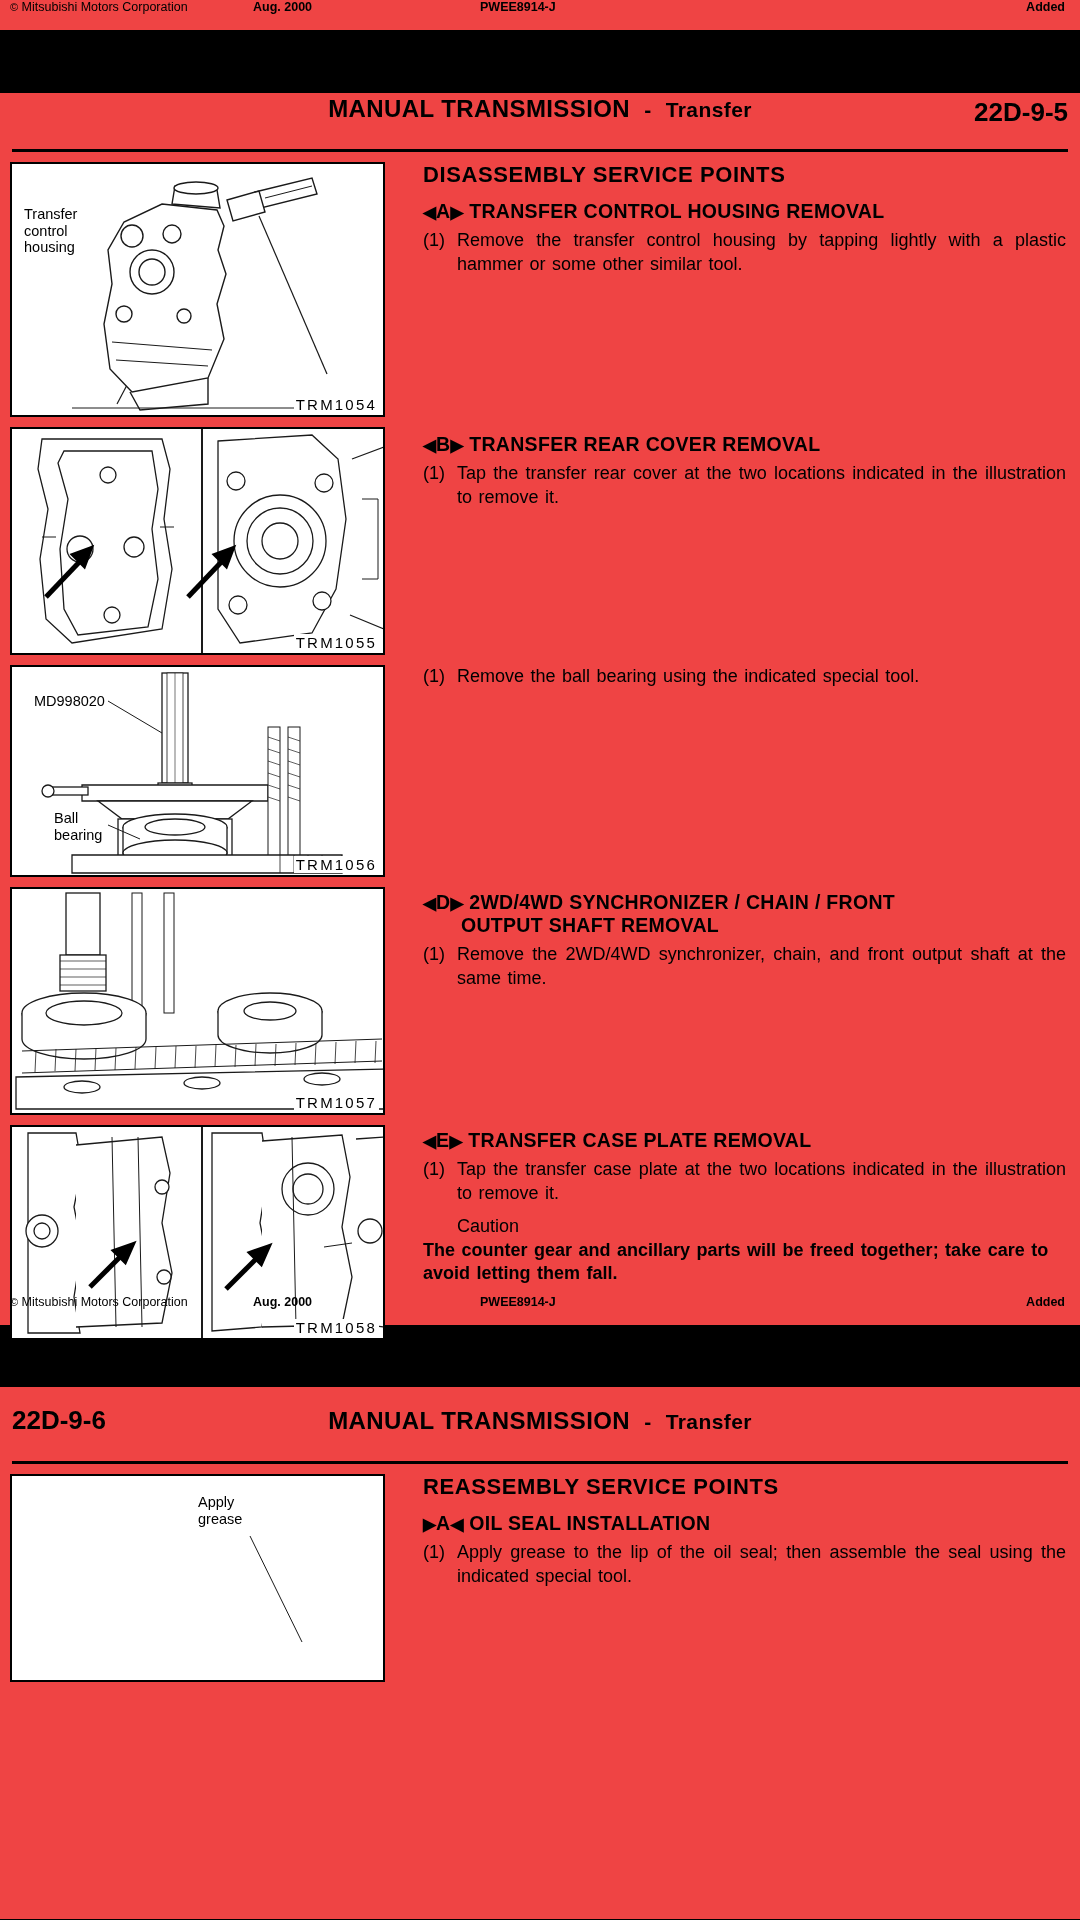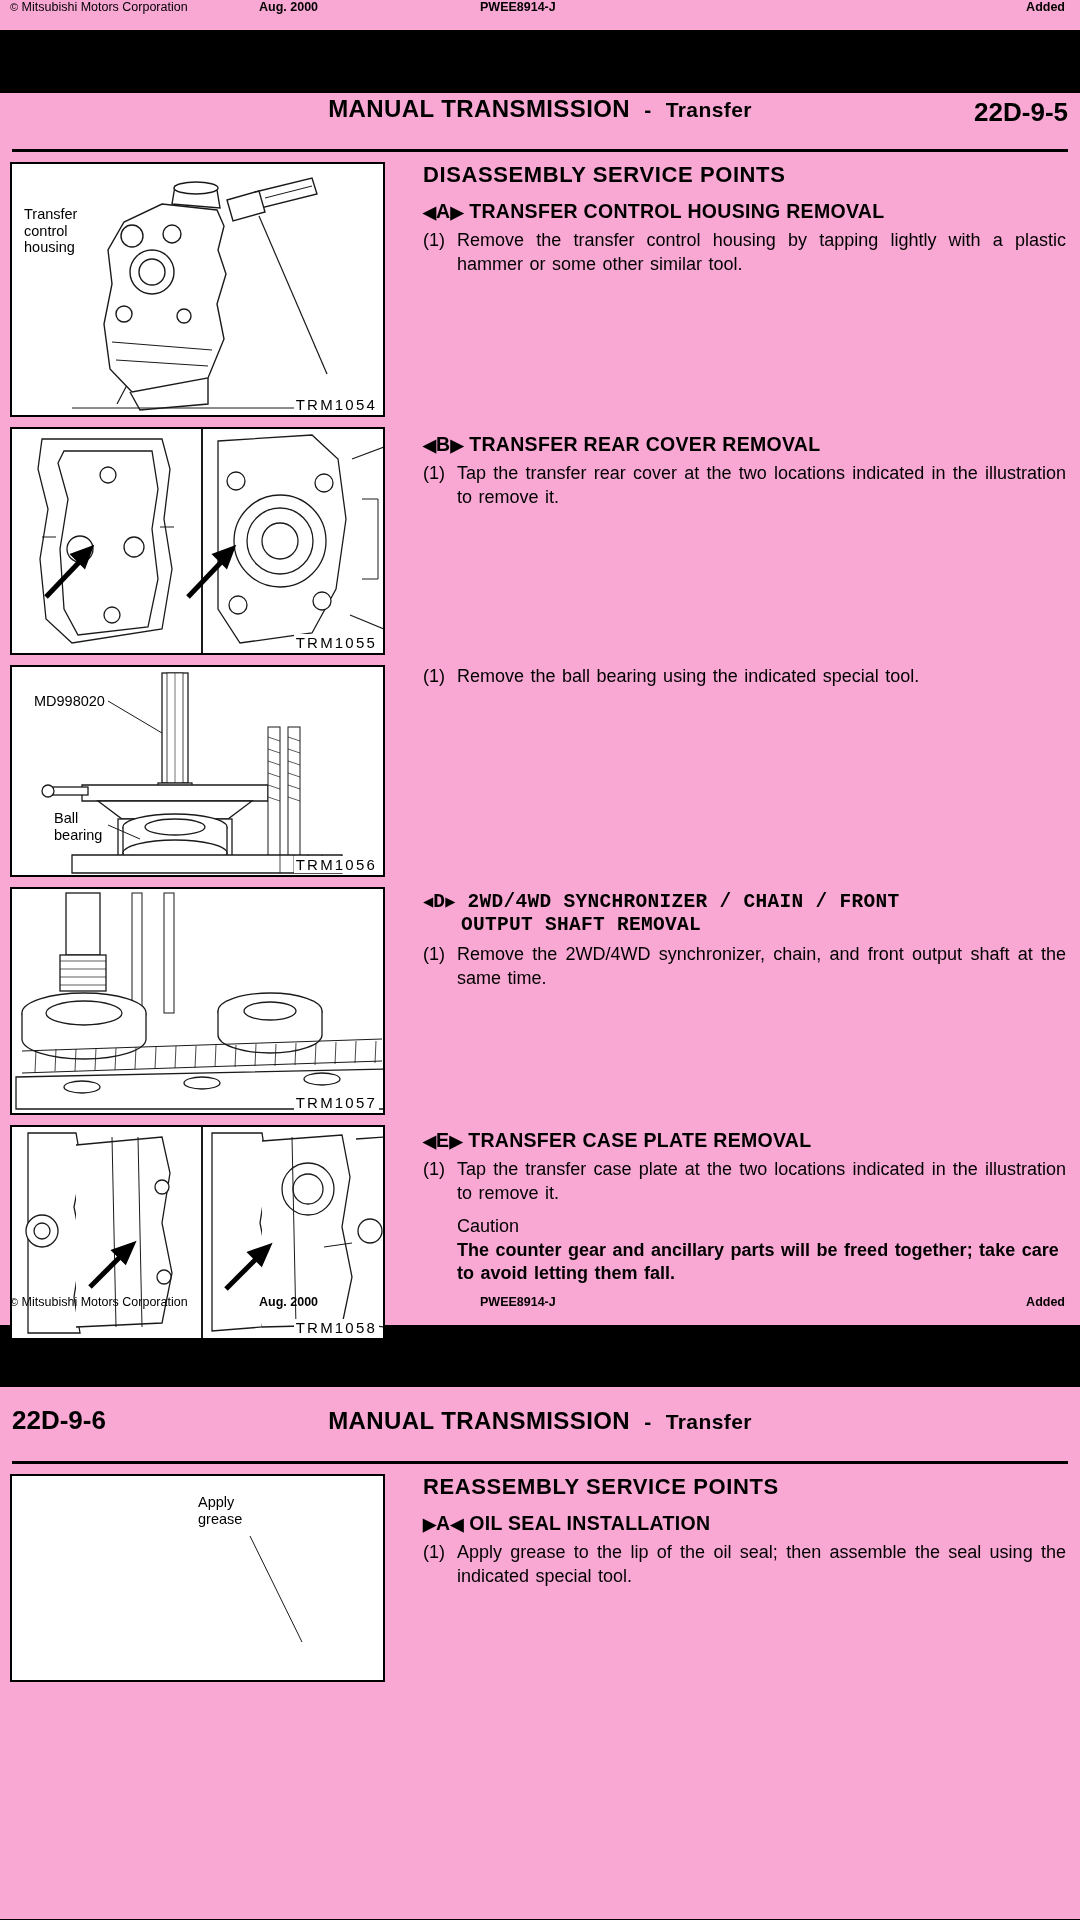--- a/index.html
+++ b/index.html
@@ -8,21 +8,21 @@
     background: #000000;
   }
   body {
     width: 1080px;
     height: 1920px;
     font-family: "Liberation Sans", sans-serif;
     overflow: hidden;
     position: relative;
   }
   .page {
-    background: #f9a8d4;
+    background: #ef4444;
     width: 1080px;
     box-sizing: border-box;
     position: relative;
   }
   .page-1 {
     height: 1325px;
     padding: 0;
   }
   .black-gap {
     background: #000000;
@@ -39,21 +39,21 @@
     font-weight: bold;
     color: #000;
   }
   .running-line .rl {
     position: absolute;
     top: 0;
     white-space: nowrap;
   }
   .rl-copyright { left: 10px; font-weight: normal; font-size: 12.5px; }
   .rl-copyright .cmark { font-size: 11px; }
-  .rl-date { left: 259px; }
+  .rl-date { left: 253px; }
   .rl-code { left: 480px; }
   .rl-added { right: 15px; }
 
   
   .title-bar {
     position: relative;
     height: 56px;
     margin: 0 12px 0 12px;
   }
   .title-bar .doc-title {
@@ -175,21 +175,20 @@
   }
   .caution-title {
     font-size: 18px;
     font-weight: normal;
     margin: 10px 0 2px 34px;
   }
   .caution-body {
     font-size: 18px;
     font-weight: bold;
     line-height: 1.32;
-    margin-left: 34px;
     word-spacing: 1.5px;
   }
   svg.draw { position: absolute; left: 0; top: 0; }
 </style>
 </head>
 <body>
 
 <div class="page page-1">
 
   <div class="running-line">
@@ -428,21 +427,21 @@
               <path d="M4 188 L376 180 L376 220 L4 220 Z"></path>
               <ellipse cx="70" cy="198" rx="18" ry="6"></ellipse>
               <ellipse cx="190" cy="194" rx="18" ry="6"></ellipse>
               <ellipse cx="310" cy="190" rx="18" ry="6"></ellipse>
             </g>
           </svg>
           <div class="fig-code">TRM1057</div>
         </div>
       </div>
       <div class="txt-col">
-        <div class="svc-head" style="margin-top:4px;font-family:Liberation Mono, monospace;">
+        <div class="svc-head" style="margin-top:4px;">
           <span class="mark">◀</span><span>D</span><span class="mark">▶</span>&nbsp;<span>2WD/4WD  SYNCHRONIZER  /  CHAIN  /  FRONT</span>
           <span class="indent2">OUTPUT SHAFT REMOVAL</span>
         </div>
         <div class="para">
           <span class="num">(1)</span>
           <span class="body">Remove the 2WD/4WD synchronizer, chain, and front output shaft at the same time.</span>
         </div>
       </div>
     </div>
 

